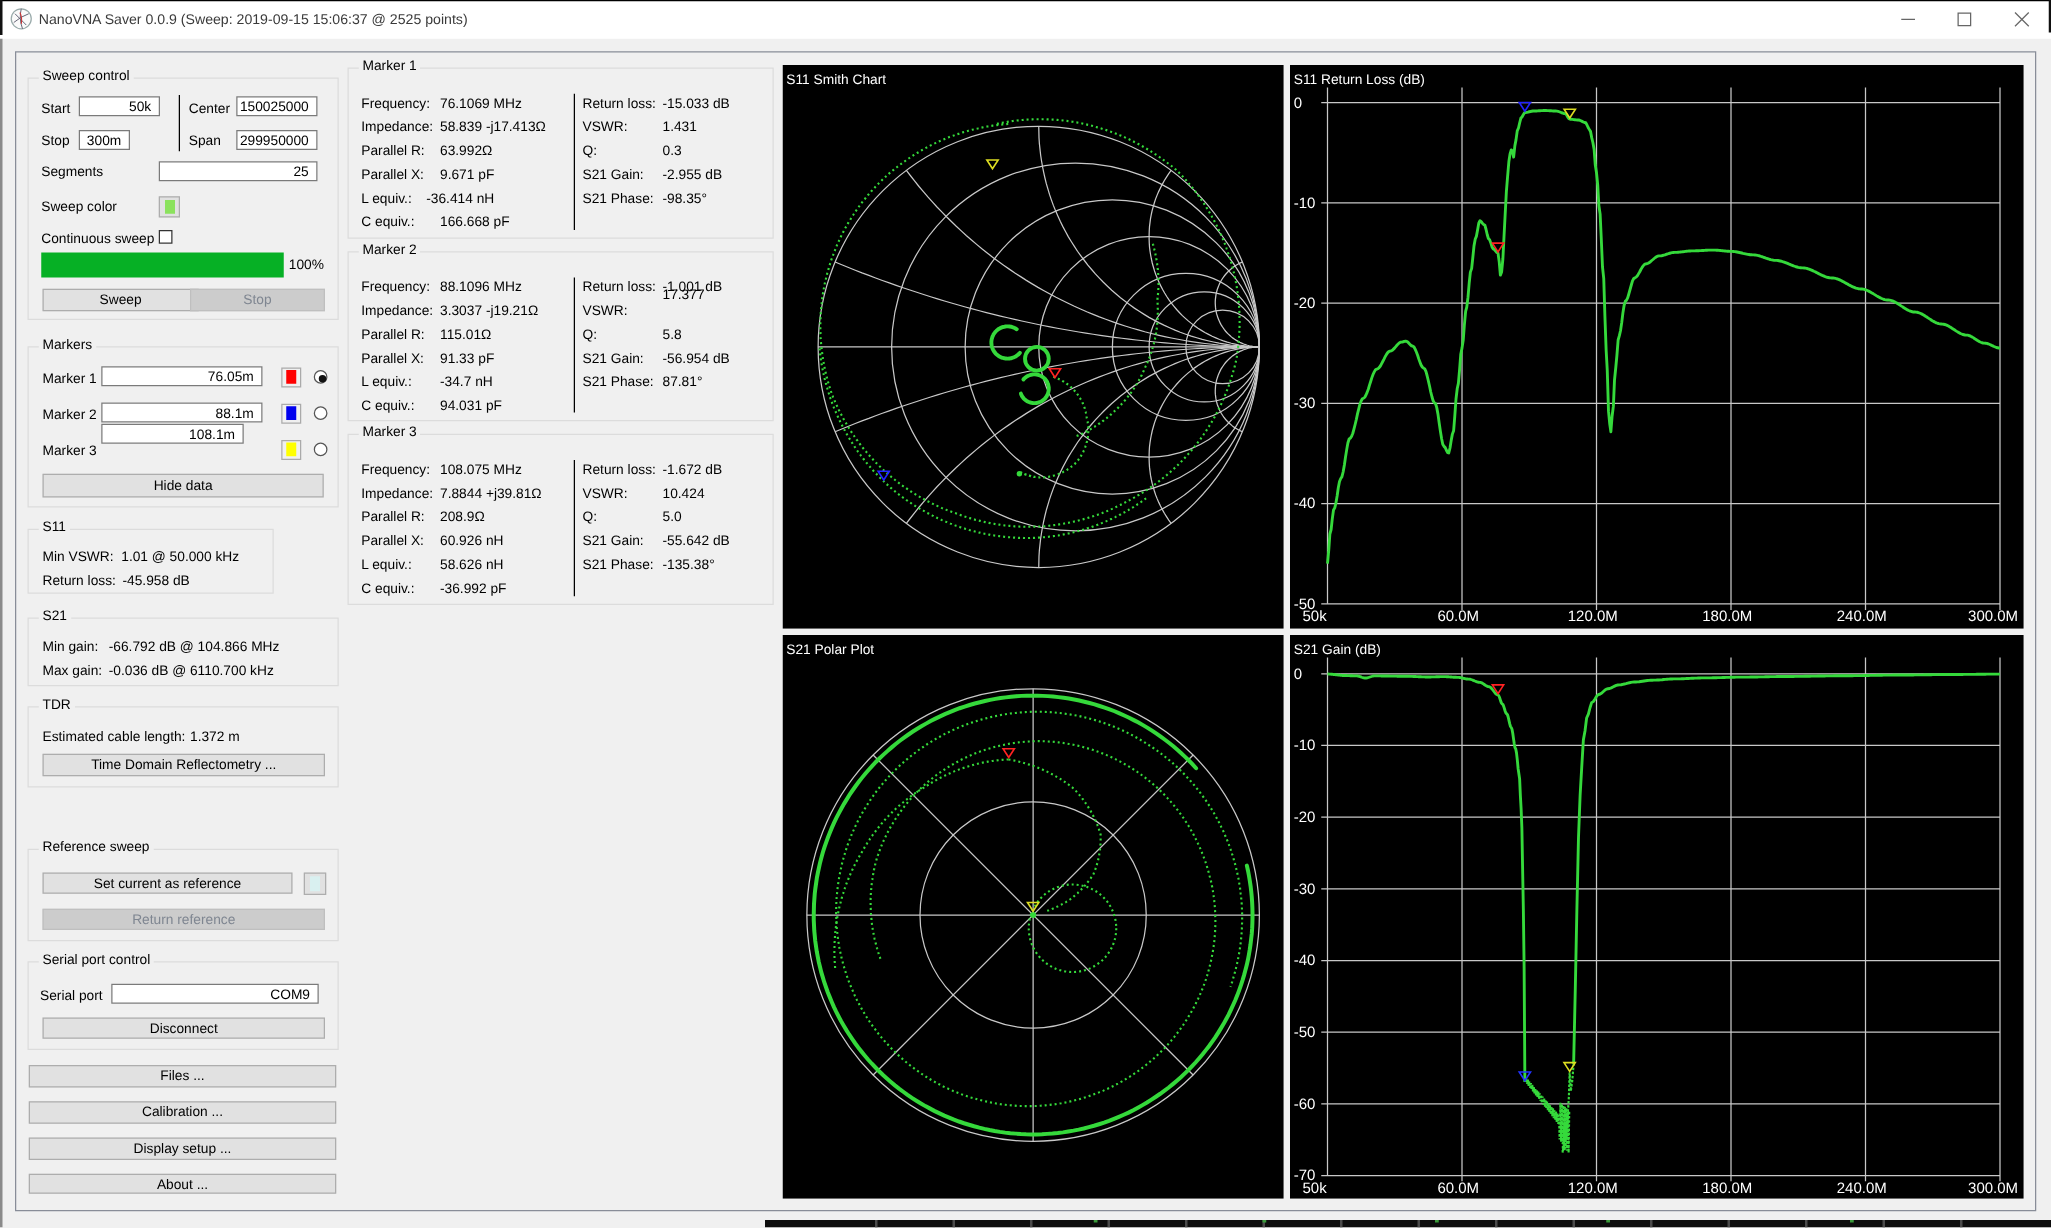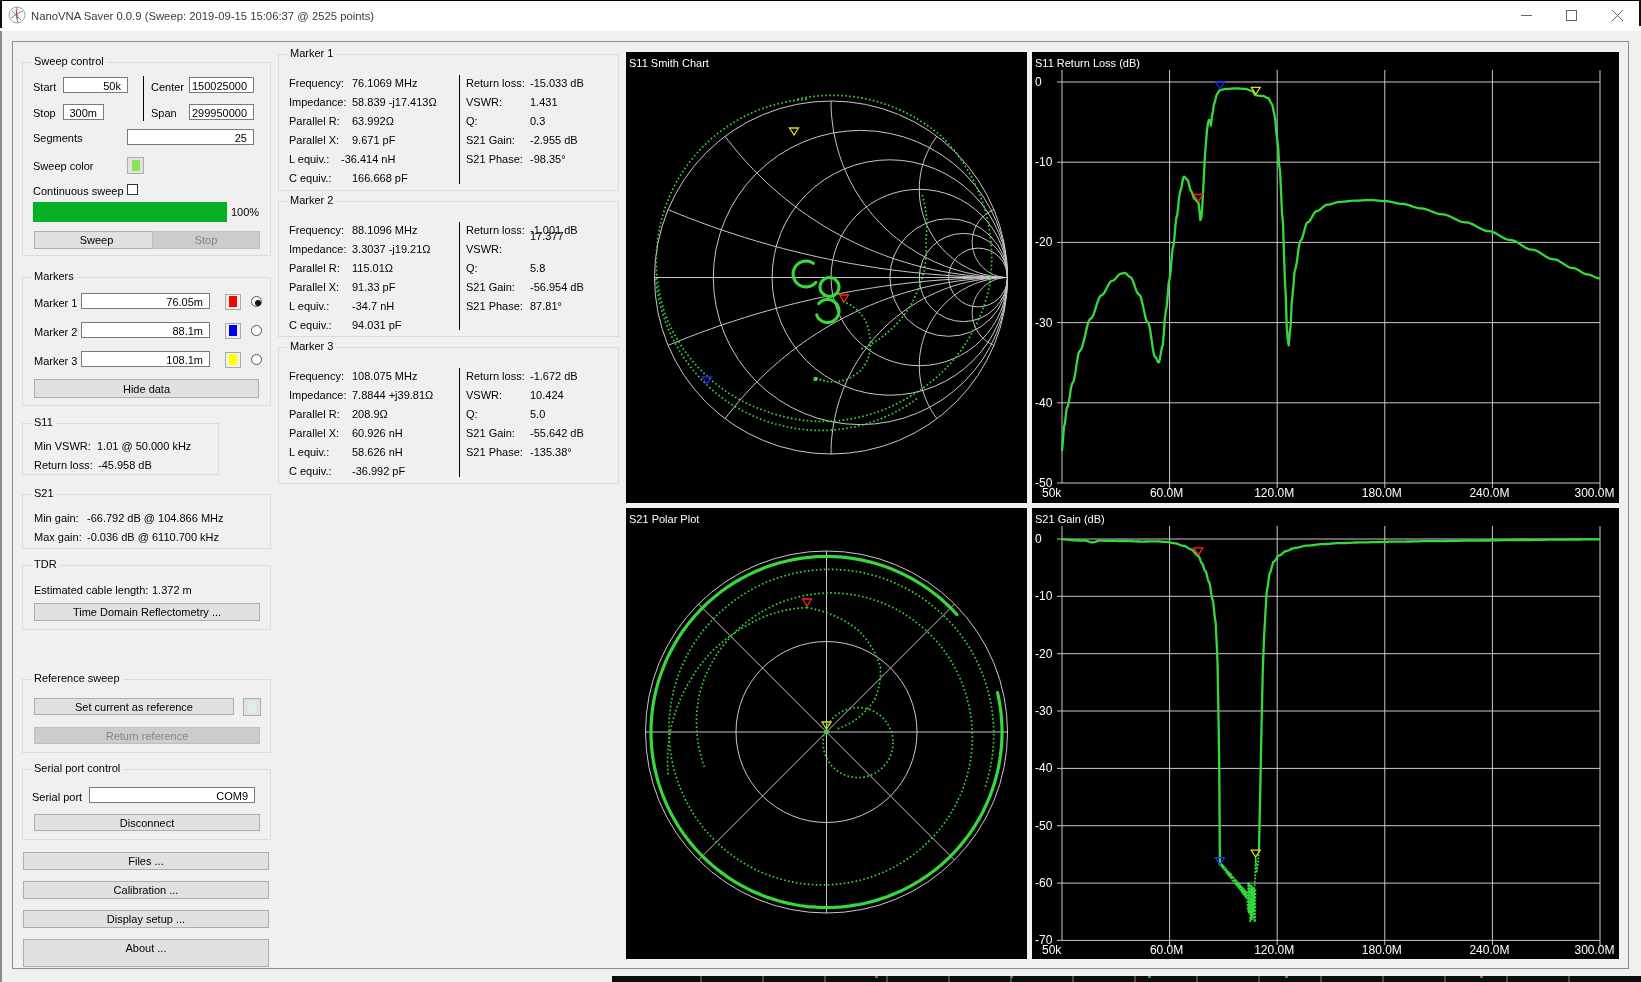--- a/index.html
+++ b/index.html
@@ -71,21 +71,21 @@
     <div style="position:absolute;left:228px;top:18px;width:11px;height:11px;border-radius:50%;background:#fff;border:1px solid #555">
       <div style="position:absolute;left:2.5px;top:2.5px;width:6px;height:6px;border-radius:50%;background:#111"></div>
     </div>
     <div class="t" style="left:11px;top:46px">Marker 2</div>
     <div class="inp" style="left:58px;top:44px;width:129px;height:16px;line-height:16px">88.1m</div>
     <div style="position:absolute;left:202px;top:45px;width:16px;height:16px;background:#f0f0f0;border:1px solid #aaa">
       <div style="position:absolute;left:3px;top:1px;width:8px;height:11px;background:#0000ee"></div>
     </div>
     <div style="position:absolute;left:228px;top:47px;width:11px;height:11px;border-radius:50%;background:#fff;border:1px solid #555"></div>
     <div class="t" style="left:11px;top:75px">Marker 3</div>
-    <div class="inp" style="left:58px;top:73px;width:129px;height:16px;line-height:16px">108.1m</div>
+    <div class="inp" style="left:58px;top:61px;width:114px;height:16px;line-height:16px">108.1m</div>
     <div style="position:absolute;left:202px;top:74px;width:16px;height:16px;background:#f0f0f0;border:1px solid #aaa">
       <div style="position:absolute;left:3px;top:1px;width:8px;height:11px;background:#ffff00"></div>
     </div>
     <div style="position:absolute;left:228px;top:76px;width:11px;height:11px;border-radius:50%;background:#fff;border:1px solid #555"></div>
     <div class="btn" style="left:11px;top:101px;width:225px;height:19px;line-height:18px">Hide data</div>
   </div>
 <div class="gbox" style="left:22px;top:423px;width:197px;height:52px">
     <span class="glab">S11</span>
     <div class="t" style="left:11px;top:14px">Min VSWR:</div>
     <div class="t" style="left:74px;top:14px">1.01 @ 50.000 kHz</div>
@@ -115,21 +115,21 @@
   </div>
 <div class="gbox" style="left:22px;top:769px;width:249px;height:71px">
     <span class="glab">Serial port control</span>
     <div class="t" style="left:9px;top:19px">Serial port</div>
     <div class="inp" style="left:66px;top:17px;width:166px;height:16px;line-height:16px">COM9</div>
     <div class="btn" style="left:11px;top:44px;width:226px;height:17px;line-height:16px">Disconnect</div>
   </div>
 <div class="btn" style="left:23px;top:852px;width:246px;height:18px;line-height:17px">Files ...</div>
 <div class="btn" style="left:23px;top:881px;width:246px;height:18px;line-height:17px">Calibration ...</div>
 <div class="btn" style="left:23px;top:910px;width:246px;height:18px;line-height:17px">Display setup ...</div>
-<div class="btn" style="left:23px;top:939px;width:246px;height:28px;line-height:16px">About ...</div>
+<div class="btn" style="left:23px;top:939px;width:246px;height:16px;line-height:16px">About ...</div>
 <div class="gbox" style="left:278px;top:54px;width:341px;height:137px">
     <span class="glab">Marker 1</span>
     <div class="t" style="left:10px;top:20px">Frequency:</div>
     <div class="t" style="left:73px;top:20px">76.1069 MHz</div>
     <div class="t" style="left:10px;top:39px">Impedance:</div>
     <div class="t" style="left:73px;top:39px">58.839 -j17.413Ω</div>
     <div class="t" style="left:10px;top:58px">Parallel R:</div>
     <div class="t" style="left:73px;top:58px">63.992Ω</div>
     <div class="t" style="left:10px;top:77px">Parallel X:</div>
     <div class="t" style="left:73px;top:77px">9.671 pF</div>

